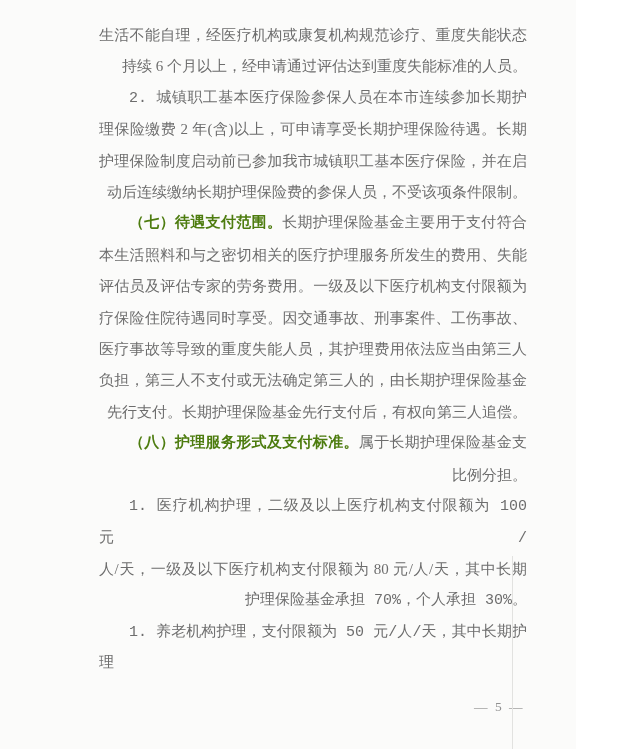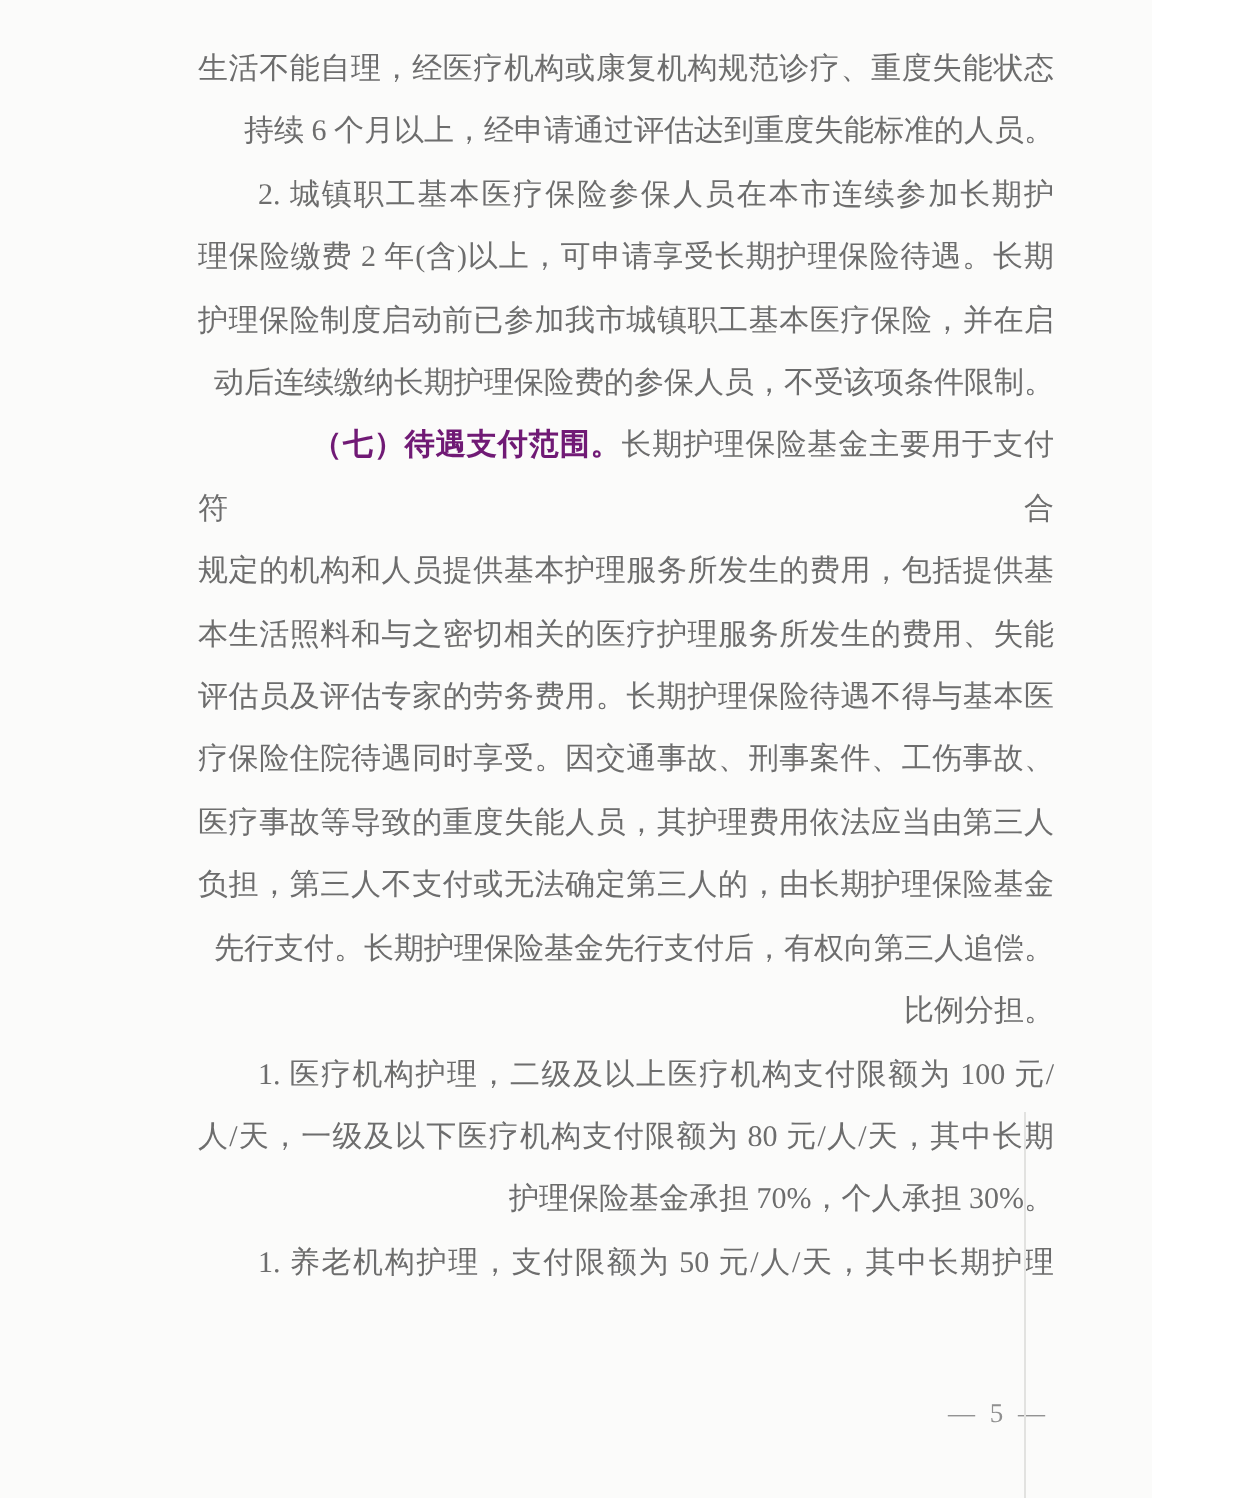--- a/index.html
+++ b/index.html
@@ -22,22 +22,22 @@
     line-height: 31.4px;
     color: #6d6d6d;
     text-align: right;
     white-space: nowrap;
   }
   .line.fill {
     white-space: normal;
     text-align: justify;
     text-align-last: justify;
   }
-  .line.indent { text-indent: 30px; }
-  .b { font-weight: bold; color: #701a75; margin-left: 27px; }
+  .line.indent { text-indent: 30px; font-family: Liberation Mono, monospace; }
+  .b { font-weight: bold; color: #4d7c0f; }
   .pagenum {
     position: absolute;
     left: 474px;
     top: 699px;
     font-size: 13.5px;
     color: #909090;
     letter-spacing: 2px;
   }
   .vline-main {
     position: absolute;
@@ -64,27 +64,29 @@
   <div class="textblock">
     <div class="line fill">生活不能自理，经医疗机构或康复机构规范诊疗、重度失能状态</div>
     <div class="line">持续 6 个月以上，经申请通过评估达到重度失能标准的人员。</div>
     <div class="line fill indent">2. 城镇职工基本医疗保险参保人员在本市连续参加长期护</div>
     <div class="line fill">理保险缴费 2 年(含)以上，可申请享受长期护理保险待遇。长期</div>
     <div class="line fill">护理保险制度启动前已参加我市城镇职工基本医疗保险，并在启</div>
     <div class="line">动后连续缴纳长期护理保险费的参保人员，不受该项条件限制。</div>
     <div class="line fill indent">
       <span class="b">（七）待遇支付范围。</span><span>长期护理保险基金主要用于支付符合</span>
     </div>
-    <div class="line fill">规定的机构和人员提供基本护理服务所发生的费用，包括提供基</div>
     <div class="line fill">本生活照料和与之密切相关的医疗护理服务所发生的费用、失能</div>
-    <div class="line fill">评估员及评估专家的劳务费用。长期护理保险待遇不得与基本医</div>
+    <div class="line fill">评估员及评估专家的劳务费用。一级及以下医疗机构支付限额为</div>
     <div class="line fill">疗保险住院待遇同时享受。因交通事故、刑事案件、工伤事故、</div>
     <div class="line fill">医疗事故等导致的重度失能人员，其护理费用依法应当由第三人</div>
     <div class="line fill">负担，第三人不支付或无法确定第三人的，由长期护理保险基金</div>
     <div class="line">先行支付。长期护理保险基金先行支付后，有权向第三人追偿。</div>
+    <div class="line fill indent">
+      <span class="b">（八）护理服务形式及支付标准。</span><span>属于长期护理保险基金支</span>
+    </div>
     <div class="line">比例分担。</div>
     <div class="line fill indent">1. 医疗机构护理，二级及以上医疗机构支付限额为 100 元/</div>
     <div class="line fill">人/天，一级及以下医疗机构支付限额为 80 元/人/天，其中长期</div>
     <div class="line indent">护理保险基金承担 70%，个人承担 30%。</div>
     <div class="line fill indent">1. 养老机构护理，支付限额为 50 元/人/天，其中长期护理</div>
   </div>
 
   <div class="pagenum">— 5 —</div>
 
   <div class="vline-main"></div>

